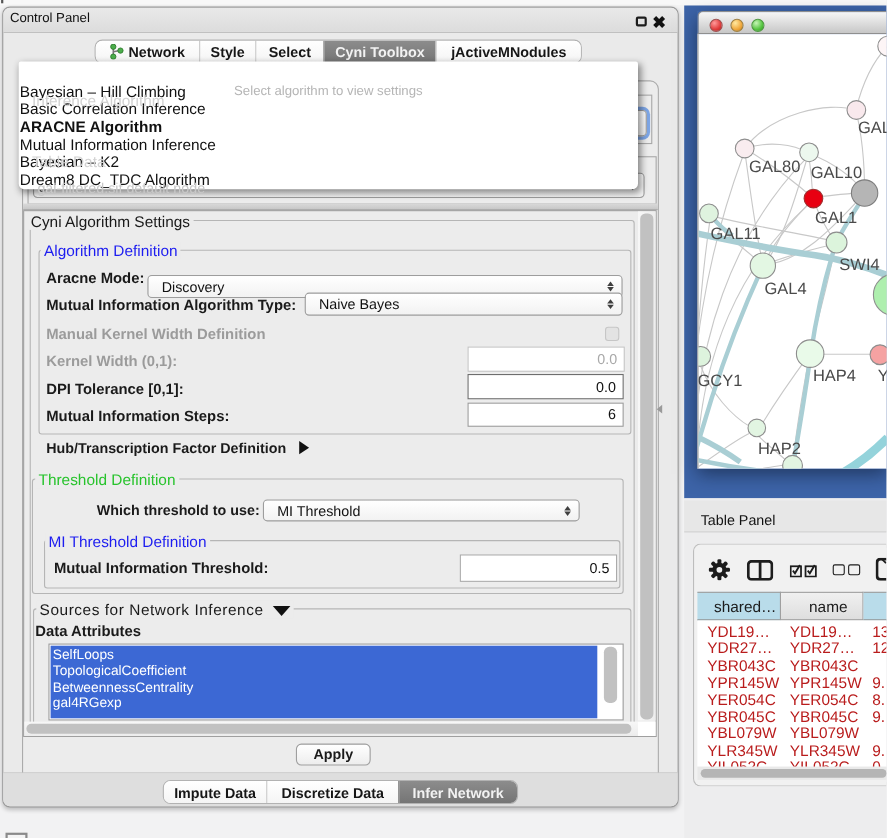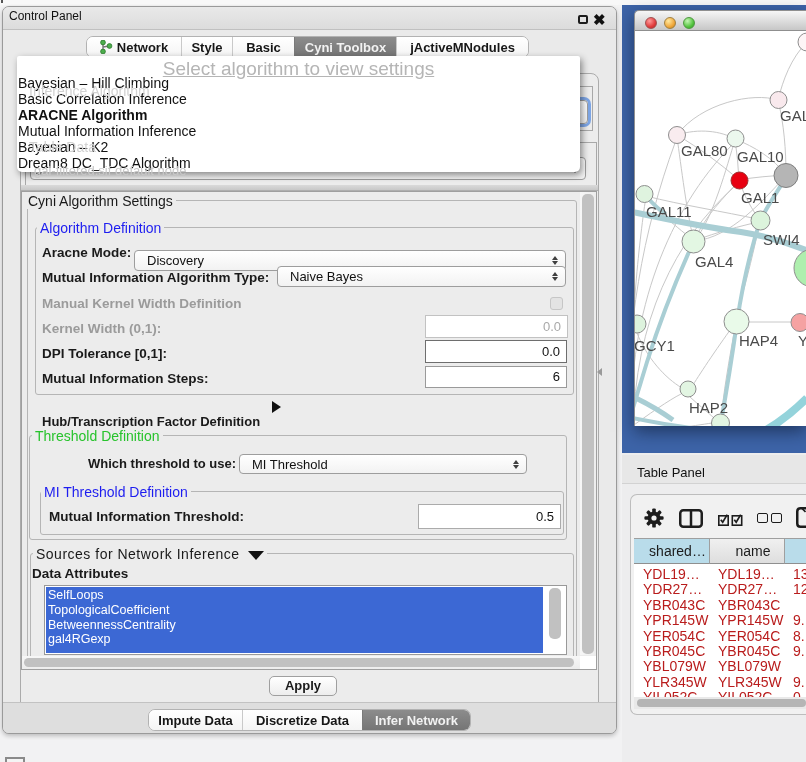--- a/index.html
+++ b/index.html
@@ -55,21 +55,21 @@
 .field { position:absolute; background:#fff; border:1px solid #c2c2c2; font-size:13px; color:#111; text-align:right; padding-right:6px; }
 
 
 #botband { left:3px; top:702px; width:613px; height:31px; background:#dedede; border-top:1px solid #c2c2c2; border-radius:0 0 6px 6px; }
 #applybtn { left:269px; top:676px; width:68px; height:20px; background:linear-gradient(#ffffff,#ededed);
   border:1px solid #9f9f9f; border-radius:5px; font-size:13px; font-weight:bold; color:#1a1a1a; text-align:center; line-height:18px; }
 
 
 #popup { left:17px; top:56px; width:563px; height:116px; background:#ffffff;
   border-radius:2px 2px 5px 5px; box-shadow:2px 3px 7px rgba(0,0,0,.45); }
-#popup .prompt { position:absolute; top:2px; width:100%; text-align:center; font-size:19px; color:#b5b5b5;text-decoration:underline; }
+#popup .prompt { position:absolute; top:19px; width:100%; text-align:center; font-size:12px; color:#b5b5b5; }
 #popup .it { position:absolute; left:1px; font-size:14px; color:#111; white-space:nowrap; }
 
 
 #desktop { left:622px; top:5px; width:184px; height:448px; background:#3d64a8; }
 #netwin { left:634px; top:10px; width:172px; height:416px; box-shadow:0 6px 16px rgba(10,20,40,.55); }
 #nettitle { left:634px; top:10px; width:172px; height:21px; background:linear-gradient(#f6f6f6,#c7c7c7); border:1px solid #8f8f8f; border-right:none; border-radius:5px 0 0 0; }
 .light { position:absolute; width:12px; height:12px; border-radius:50%; }
 #netcanvas { left:634px; top:31px; width:172px; height:395px; background:#ffffff; border-left:1px solid #909090; }
 
 #tpanelbg { left:622px; top:453px; width:184px; height:309px; background:#ededee; }
@@ -143,21 +143,21 @@
     <div class="abs b13" style="left:20px;top:78px;">Mutual Information Algorithm Type:</div>
     <div class="abs b13 gray" style="left:20px;top:104px;">Manual Kernel Width Definition</div>
     <div class="abs" style="left:528px;top:105px;width:13px;height:13px;background:#e3e3e3;border:1px solid #c6c6c6;border-radius:3px;"></div>
     <div class="abs b13 gray" style="left:20px;top:129px;">Kernel Width (0,1):</div>
     <div class="field" style="left:403px;top:123px;width:143px;height:23px;color:#a9a9a9;line-height:21px;">0.0</div>
     <div class="abs b13" style="left:20px;top:154px;">DPI Tolerance [0,1]:</div>
     <div class="field" style="left:403px;top:148px;width:142px;height:23px;border-color:#6e6e6e;line-height:21px;">0.0</div>
     <div class="abs b13" style="left:20px;top:179px;">Mutual Information Steps:</div>
     <div class="field" style="left:403px;top:174px;width:142px;height:22px;border-color:#9a9a9a;line-height:20px;">6</div>
 
-    <div class="abs b13" style="left:20px;top:208px;font-size:13px;margin-top:14px;">Hub/Transcription Factor Definition</div>
+    <div class="abs b13" style="left:20px;top:208px;font-size:13px;">Hub/Transcription Factor Definition</div>
     <div class="abs" style="left:250px;top:209px;width:0;height:0;border-top:6px solid transparent;border-bottom:6px solid transparent;border-left:9px solid #111;"></div>
 
     <div class="group" style="left:7px;top:243px;width:538px;height:105px;"></div>
     <div class="glabel" style="left:10px;top:236px;color:#27c32c;">Threshold Definition</div>
     <div class="abs b13" style="left:66px;top:264px;font-size:13px;">Which threshold to use:</div>
     <div class="abs combo" style="left:217px;top:262px;width:288px;height:20px;">
       <span class="tx">MI Threshold</span>
       <span class="ar">
           <i class="up"></i>
           <i class="dn"></i>
@@ -196,21 +196,21 @@
     <div class="tab" style="width:94px;">
       <svg width="13" height="14" viewBox="0 0 13 14" style="margin-right:4px;">
         <line x1="3" y1="3" x2="3" y2="11" stroke="#777" stroke-width="1.4"></line>
         <line x1="3" y1="7" x2="9" y2="6" stroke="#777" stroke-width="1.4"></line>
         <circle cx="3" cy="2.5" r="2.4" fill="#4cae4c" stroke="#2d7a2d" stroke-width="0.8"></circle>
         <circle cx="9.5" cy="6" r="2.4" fill="#4cae4c" stroke="#2d7a2d" stroke-width="0.8"></circle>
         <circle cx="3" cy="11.5" r="2.4" fill="#4cae4c" stroke="#2d7a2d" stroke-width="0.8"></circle>
       </svg>
       Network</div>
     <div class="tab" style="width:51px;">Style</div>
-    <div class="tab" style="width:62px;">Basic</div>
+    <div class="tab" style="width:62px;">Select</div>
     <div class="tab sel" style="width:102px;">Cyni Toolbox</div>
     <div class="tab" style="width:132px;">jActiveMNodules</div>
   </div>
 
   <div class="abs" id="popup">
     <div class="prompt">Select algorithm to view settings</div>
     <div class="it" style="top:19px;">Bayesian – Hill Climbing</div>
     <div class="it" style="top:35px;">Basic Correlation Inference</div>
     <div class="it" style="top:51px;font-weight:bold;">ARACNE Algorithm</div>
     <div class="it" style="top:67px;">Mutual Information Inference</div>

